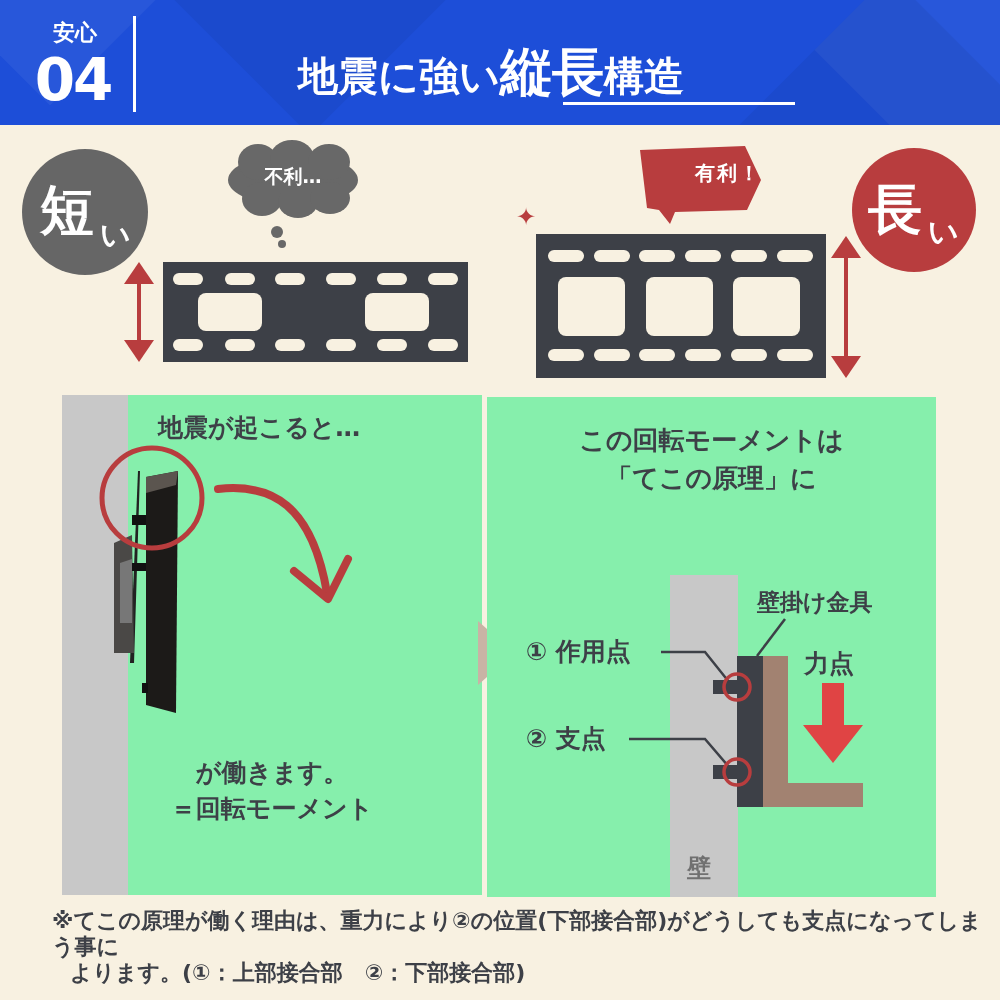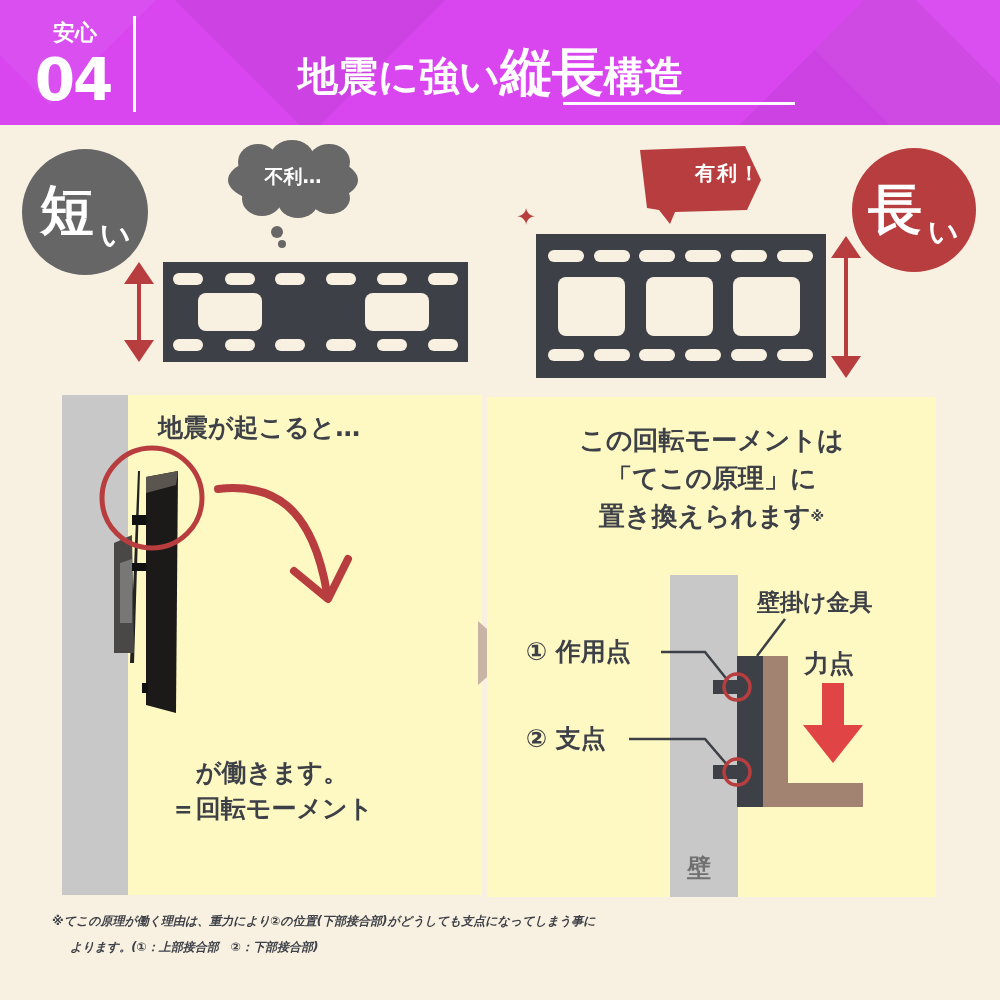--- a/index.html
+++ b/index.html
@@ -1,19 +1,19 @@
 <!DOCTYPE html>
 <html><head>
 <meta charset="utf-8">
 <style>
   * { box-sizing: border-box; margin: 0; padding: 0; }
   html, body { width: 1000px; height: 1000px; overflow: hidden; }
   body { background: #f8f1e1; font-family: "DejaVu Sans", "Liberation Sans", sans-serif; position: relative; color: #3d4047; }
 
-  .header { position: absolute; left: 0; top: 0; width: 1000px; height: 125px; background: #d946ef; overflow: hidden; }
+  .header { position: absolute; left: 0; top: 0; width: 1000px; height: 125px; background: #1d4ed8; overflow: hidden; }
   .header .diamond { position: absolute; width: 220px; height: 220px; transform: rotate(45deg); background: rgba(255,255,255,0.05); }
   .header .diamond.d2 { background: rgba(0,0,0,0.05); }
   .badge-kana { position: absolute; left: 40px; top: 18px; width: 70px; text-align: center; color: #fff; font-size: 22px; font-weight: bold; }
   .badge-num { position: absolute; left: 28px; top: 48px; width: 90px; text-align: center; color: #fff; font-size: 58px; font-weight: bold; line-height: 64px; letter-spacing: -2px; }
   .header-divider { position: absolute; left: 133px; top: 16px; width: 3px; height: 96px; background: #fff; }
   .title { position: absolute; left: 298px; top: 38px; color: #fff; font-weight: bold; white-space: nowrap; }
   .title .t1 { font-size: 40px; }
   .title .t2 { font-size: 52px; }
   .title .t3 { font-size: 40px; }
   .title-underline { position: absolute; left: 563px; top: 102px; width: 232px; height: 3px; background: #fff; }
@@ -38,31 +38,31 @@
   .plate.short { left: 163px; top: 262px; width: 305px; height: 100px; }
   .plate.long { left: 536px; top: 234px; width: 290px; height: 144px; }
   .slot { position: absolute; background: #f8f1e1; border-radius: 8px; height: 12px; width: 30px; }
   .window { position: absolute; background: #f8f1e1; border-radius: 8px; }
 
   .varrow { position: absolute; width: 30px; }
   .varrow .shaft { position: absolute; left: 13px; width: 4px; background: #b83d3e; }
   .varrow .head-up { position: absolute; left: 0; width: 0; height: 0; border-left: 15px solid transparent; border-right: 15px solid transparent; border-bottom: 22px solid #b83d3e; }
   .varrow .head-down { position: absolute; left: 0; width: 0; height: 0; border-left: 15px solid transparent; border-right: 15px solid transparent; border-top: 22px solid #b83d3e; }
 
-  .panel { position: absolute; background: #fef9c3; }
+  .panel { position: absolute; background: #86efac; }
   .panel.left { left: 62px; top: 395px; width: 420px; height: 500px; }
   .panel.right { left: 487px; top: 397px; width: 449px; height: 500px; }
   .wall-strip { position: absolute; left: 0; top: 0; width: 66px; height: 500px; background: #c8c8c8; }
 
   .ptext { position: absolute; color: #3d4047; font-weight: bold; white-space: nowrap; }
 
   .tv { position: absolute; }
   .chev { position: absolute; left: 478px; top: 617px; }
 
-  .footnote { position: absolute; left: 52px; top: 908px; color: #3d4047; font-size: 12px; font-weight: bold; line-height: 26px; font-style: italic; }
+  .footnote { position: absolute; left: 52px; top: 908px; color: #3d4047; font-size: 22px; font-weight: bold; line-height: 26px; }
 </style>
 </head>
 <body>
 
 <div class="header">
   <div class="diamond" style="left:-60px; top:-160px;"></div>
   <div class="diamond d2" style="left:200px; top:-130px;"></div>
   <div class="diamond" style="left:860px; top:-60px;"></div>
   <div class="diamond d2" style="left:780px; top:20px;"></div>
   <div class="badge-kana">安心</div>
@@ -184,21 +184,20 @@
 
 <svg class="chev" width="60" height="72" viewBox="0 0 60 72">
   <polygon points="0,4 36,36 0,68" fill="#c9b3a5"></polygon>
   <polygon points="18,4 54,36 18,68" fill="#bda393" opacity="0.9"></polygon>
 </svg>
 
 <div class="panel right">
   <div class="ptext" style="left:0; width:449px; text-align:center; top:24px; font-size:26px; line-height:38px;">
     <div>この回転モーメントは</div>
     <div>「てこの原理」に</div>
-    <div><span>置き換えられます</span><span style="font-size:14px; vertical-align:top;">※</span></div>
   </div>
 
   <div style="position:absolute; left:183px; top:178px; width:68px; height:322px; background:#c8c8c8;"></div>
   <div class="ptext" style="left:200px; top:455px; font-size:24px; color:#707070;">壁</div>
 
   <div style="position:absolute; left:250px; top:259px; width:26px; height:151px; background:#3d4047;"></div>
   <div style="position:absolute; left:226px; top:283px; width:26px; height:14px; background:#3d4047;"></div>
   <div style="position:absolute; left:226px; top:368px; width:26px; height:14px; background:#3d4047;"></div>
   <div style="position:absolute; left:276px; top:259px; width:25px; height:151px; background:#a28271;"></div>
   <div style="position:absolute; left:276px; top:386px; width:100px; height:24px; background:#a28271;"></div>

